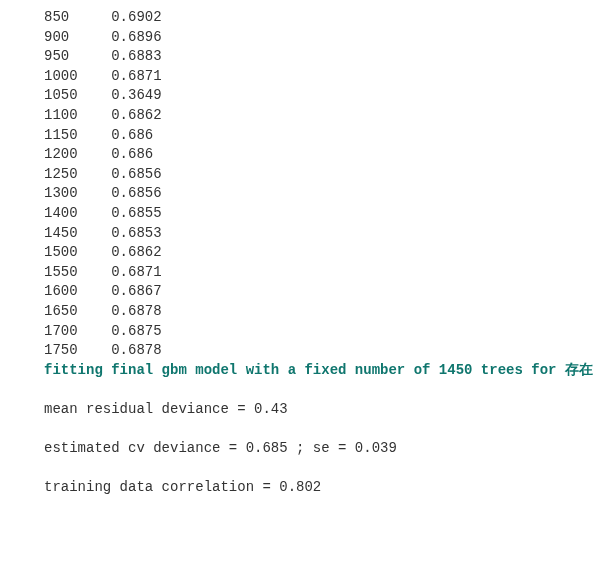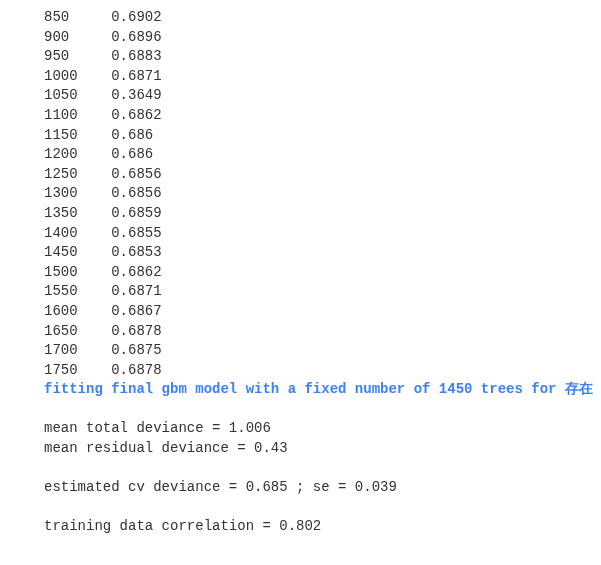--- a/index.html
+++ b/index.html
@@ -12,21 +12,21 @@
     background: #fff;
     width: 601px;
     box-sizing: border-box;
     position: relative;
   }
   .row {
     white-space: pre;
     margin-left: 36px;
   }
   .highlight {
-    color: #3b82f6;
+    color: #0f766e;
     font-weight: bold;
   }
   .block {
     margin-top: 1.4em;
   }
 </style>
 </head>
 <body>
 
 <div>
@@ -34,34 +34,32 @@
       <div class="row">850     0.6902</div>
       <div class="row">900     0.6896</div>
       <div class="row">950     0.6883</div>
       <div class="row">1000    0.6871</div>
       <div class="row">1050    0.3649</div>
       <div class="row">1100    0.6862</div>
       <div class="row">1150    0.686</div>
       <div class="row">1200    0.686</div>
       <div class="row">1250    0.6856</div>
       <div class="row">1300    0.6856</div>
-      <div class="row">1350    0.6859</div>
       <div class="row">1400    0.6855</div>
       <div class="row">1450    0.6853</div>
       <div class="row">1500    0.6862</div>
       <div class="row">1550    0.6871</div>
       <div class="row">1600    0.6867</div>
       <div class="row">1650    0.6878</div>
       <div class="row">1700    0.6875</div>
       <div class="row">1750    0.6878</div>
     </div>
   <div class="row highlight">fitting final gbm model with a fixed number of 1450 trees for 存在</div>
 
   <div class="block">
-    <div class="row">mean total deviance = 1.006</div>
     <div class="row">mean residual deviance = 0.43</div>
   </div>
 
   <div class="block">
     <div class="row">estimated cv deviance = 0.685 ; se = 0.039</div>
   </div>
 
   <div class="block">
     <div class="row">training data correlation = 0.802</div>
   </div>

